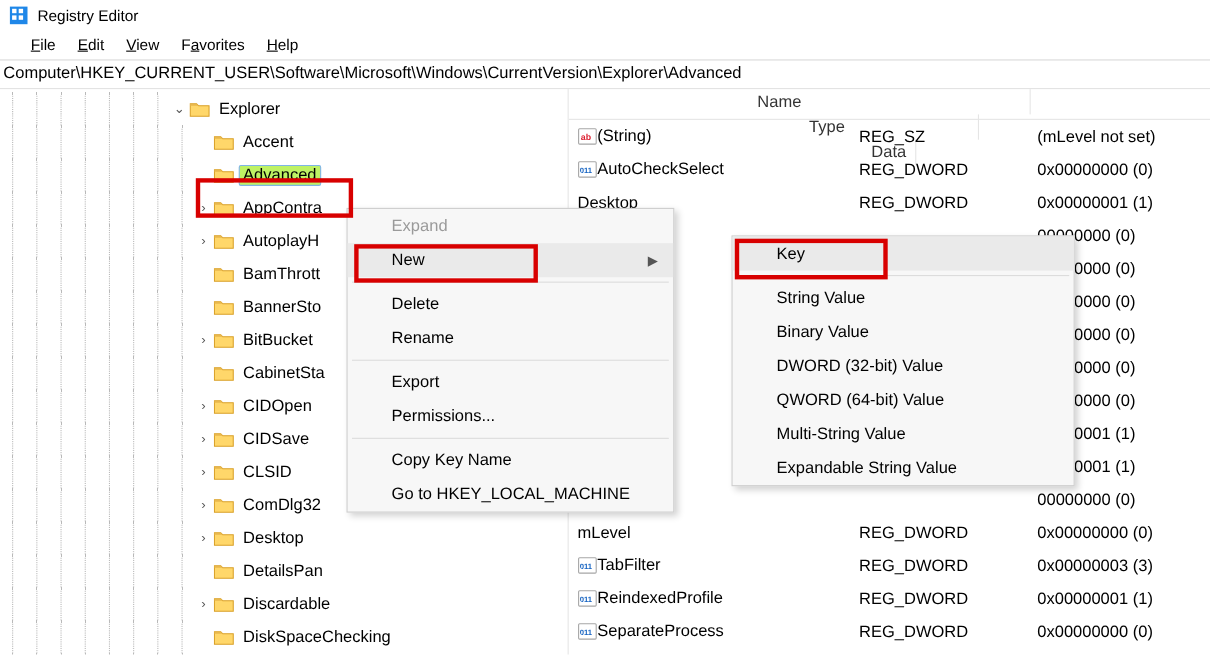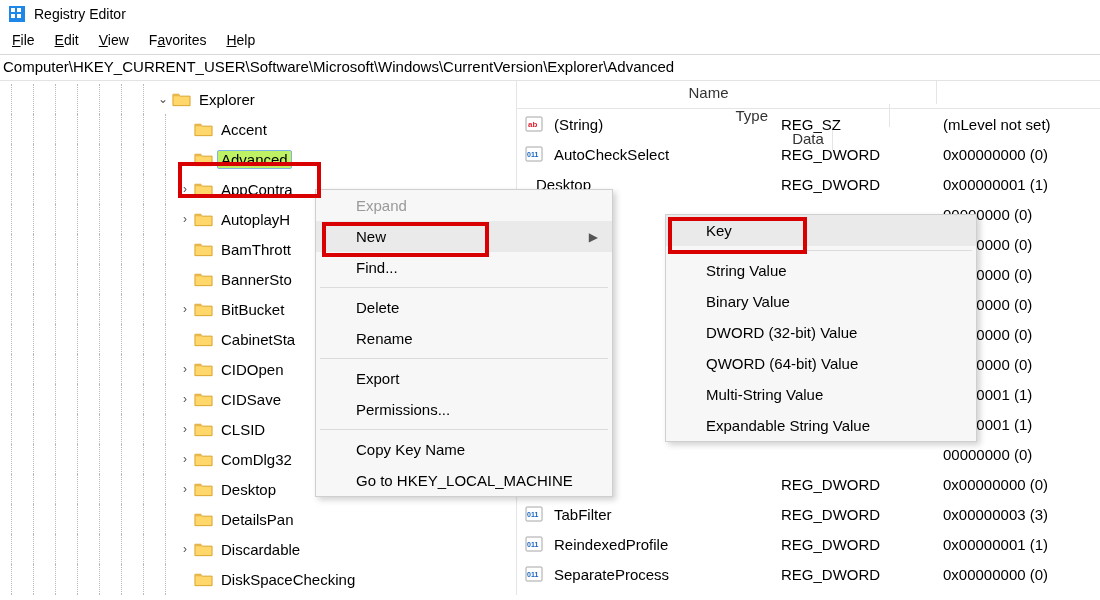--- a/index.html
+++ b/index.html
@@ -12,21 +12,21 @@
   
   .titlebar {
     display: flex; align-items: center; gap: 8px;
     padding: 4px 20px 6px 8px; height: 30px;
   }
   .app-icon svg { width: 18px; height: 18px; display:block; }
   .title-text { font-size: 14px; }
 
   
   .menubar {
-    display: flex; gap: 20px; padding: 2px 12px 6px 12px;
+    display: flex; gap: 20px; padding: 2px 12px 6px 28px;
     font-size: 14px;
   }
   .menubar .menu-item { cursor: default; }
   .menubar .menu-item .ul { text-decoration: underline; }
 
   
   .addressbar {
     border-top: 1px solid #d9d9d9;
     border-bottom: 1px solid #e3e3e3;
     padding: 3px 3px 5px 3px;
@@ -70,21 +70,21 @@
     font-size:15px; color:#333; height:28px; align-items:center;flex-direction:column;
   }
   .vh-col { padding:3px 8px; border-right:1px solid #e5e5e5; }
   .col-name  { width: 256px; }
   .col-type  { width: 162px; }
   .col-data  { flex:1; }
   .values-body { font-size: 15px; }
   .val-row { display:flex; height:30px; align-items:center; }
   .vcell { padding: 0 8px; overflow:hidden; white-space:nowrap; }
   .val-icon svg { width:18px; height:18px; display:block; }
-  .val-name { display:flex; align-items:center; gap:11px; }
+  .val-name { display:flex; gap:0; }
 
   
   .ctx {
     position:absolute; background:#f7f7f7;
     border:1px solid #cfcfcf; box-shadow: 3px 3px 6px rgba(0,0,0,.18);
     font-size:15px;
   }
   .ctx .ci {
     padding: 7px 30px 7px 40px; position:relative;
   }
@@ -650,21 +650,20 @@
       </div>
   </div>
 </div>
 
 <div class="ctx ctx1">
   <div class="ci disabled">Expand</div>
   <div class="ci hover">
     <span>New</span>
     <span class="arrow">▶</span>
   </div>
-  <div class="ci">Find...</div>
   <div class="ci sep"></div>
   <div class="ci">Delete</div>
   <div class="ci">Rename</div>
   <div class="ci sep"></div>
   <div class="ci">Export</div>
   <div class="ci">Permissions...</div>
   <div class="ci sep"></div>
   <div class="ci">Copy Key Name</div>
   <div class="ci">Go to HKEY_LOCAL_MACHINE</div>
 </div>

